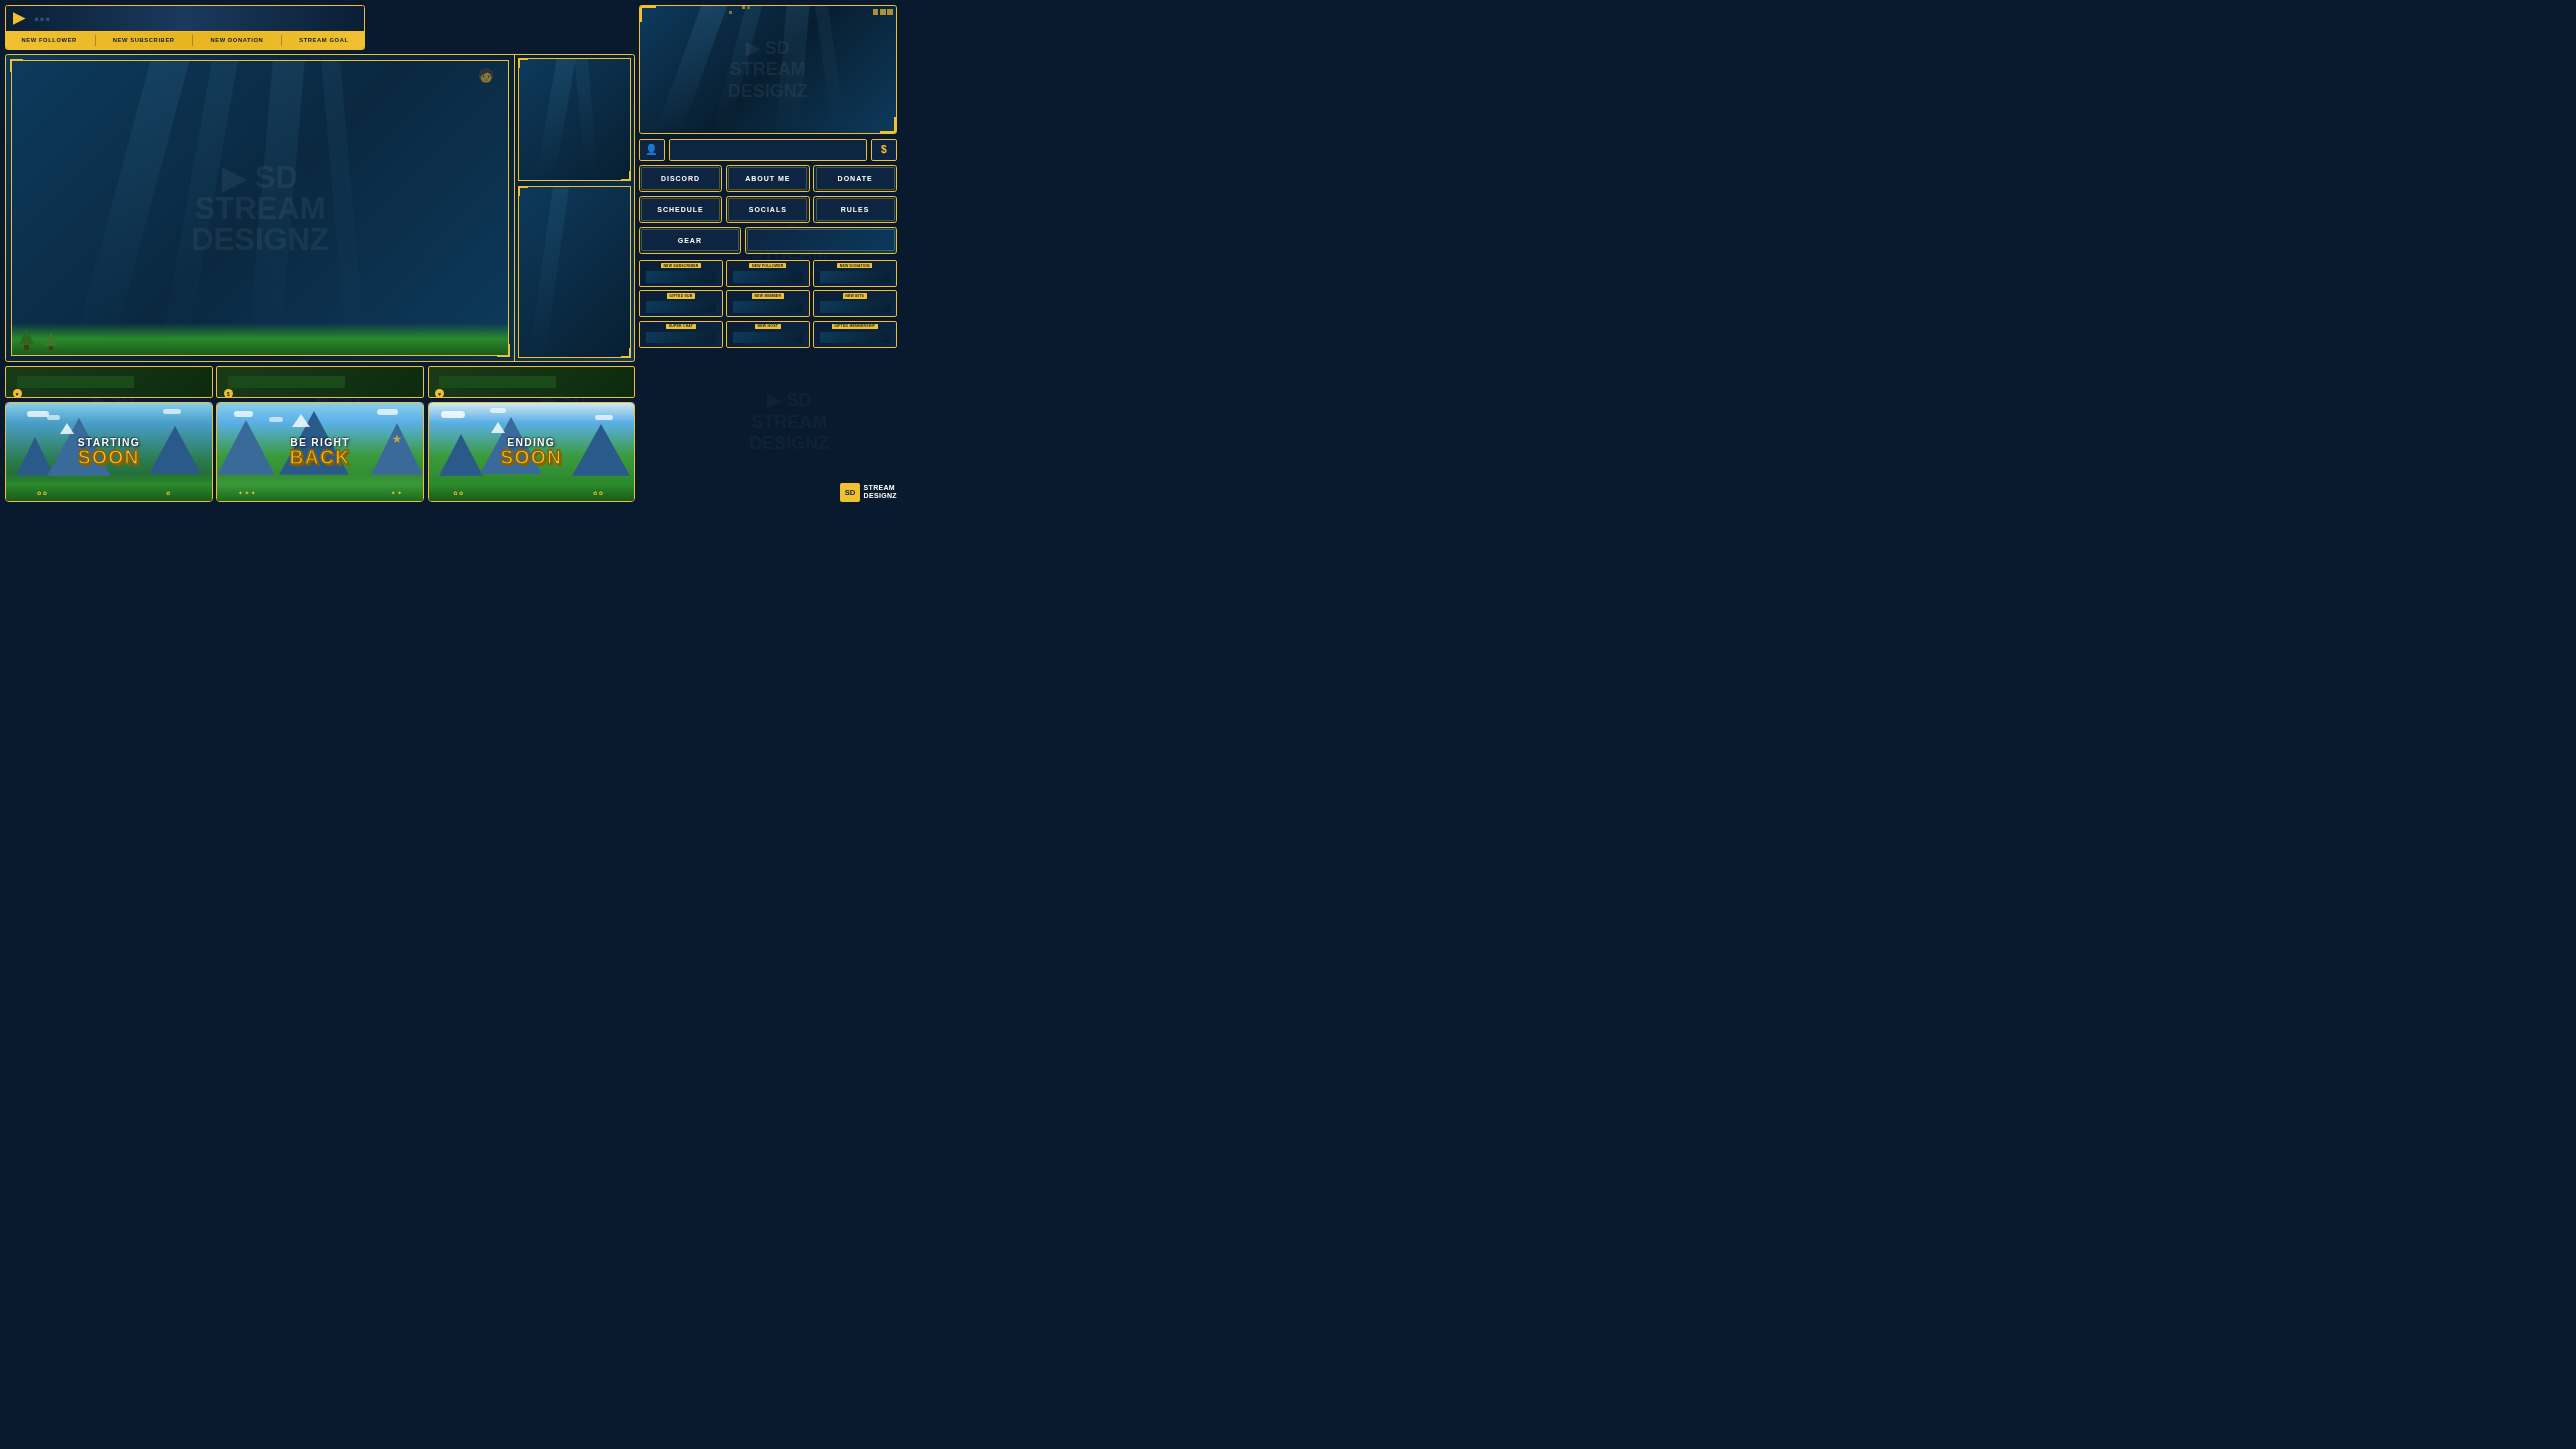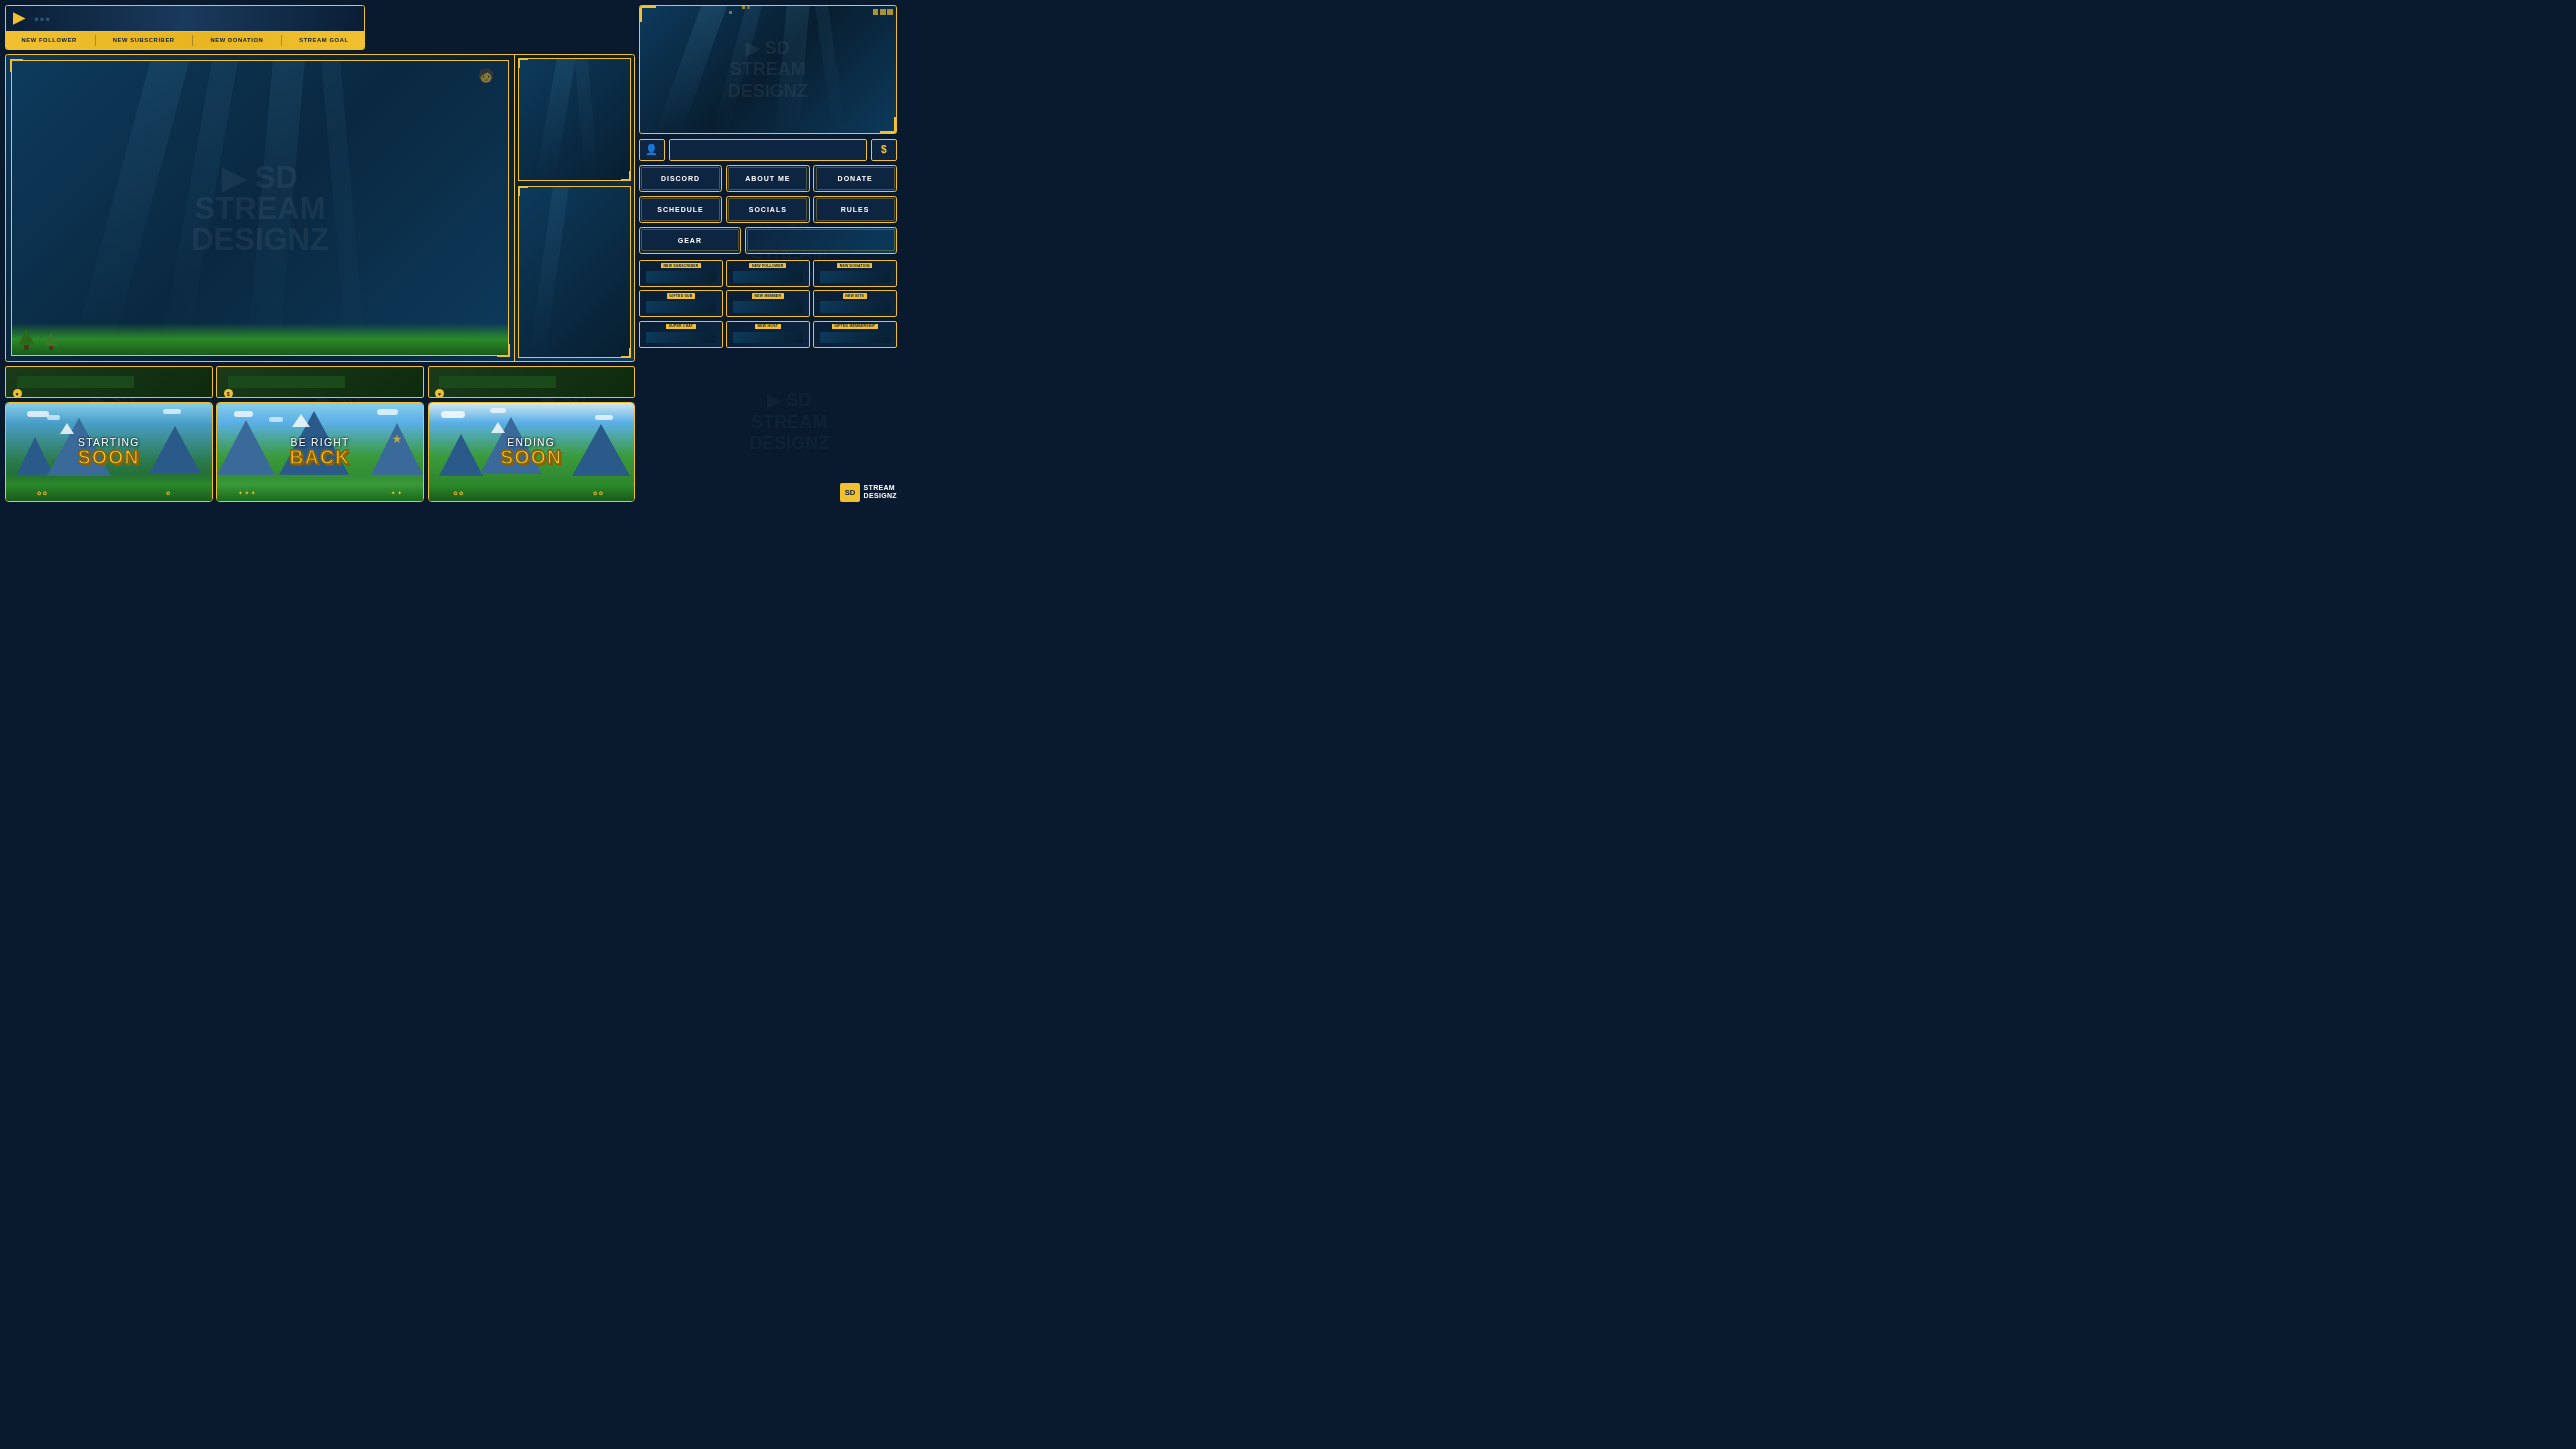--- a/index.html
+++ b/index.html
@@ -404,21 +404,21 @@
       width: 100%;
       text-align: center;
       top: 50%;
       transform: translateY(-50%);
       z-index: 10;
     }
 
     .scene-title-top {
       color: white;
       font-size: 10.3px;
-      font-weight: 400;
+      font-weight: 700;
       letter-spacing: 1.3px;
       text-transform: uppercase;
       text-shadow: 1.3px 1.3px 2.6px rgba(0,0,0,0.8), -0.6px -0.6px 1.3px rgba(0,0,0,0.5);
       display: block;
     }
 
     .scene-title-bottom {
       color: #f0c030;
       font-size: 19.3px;
       font-weight: 900;

